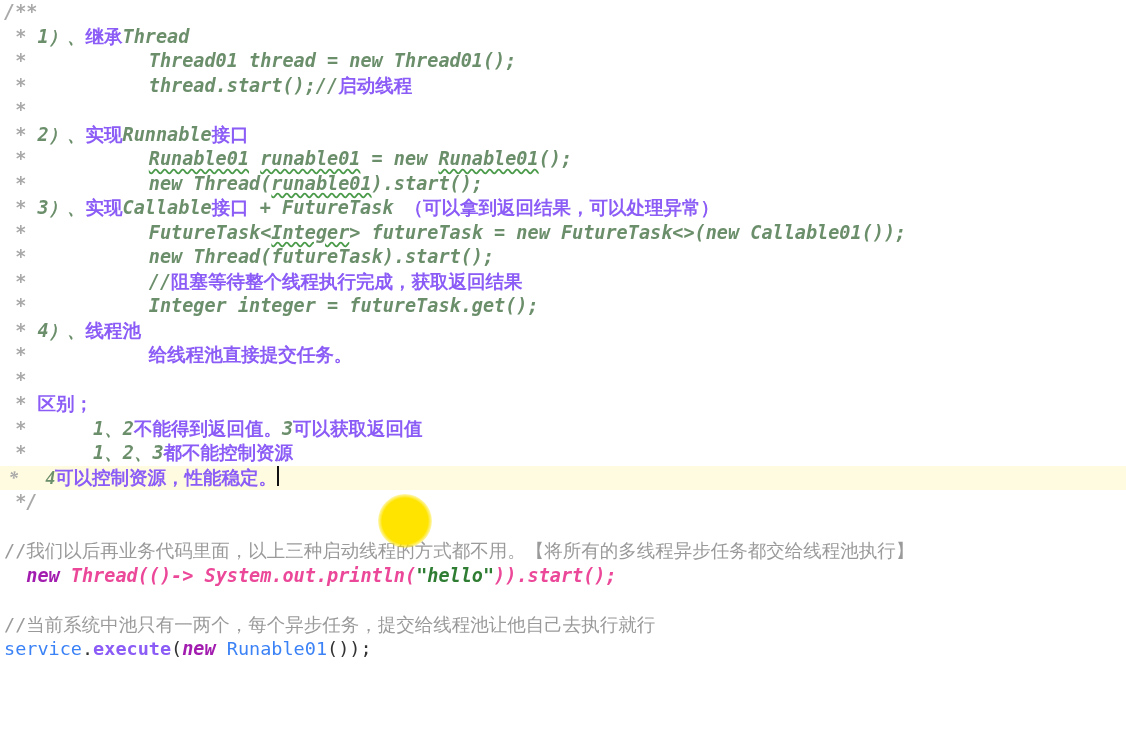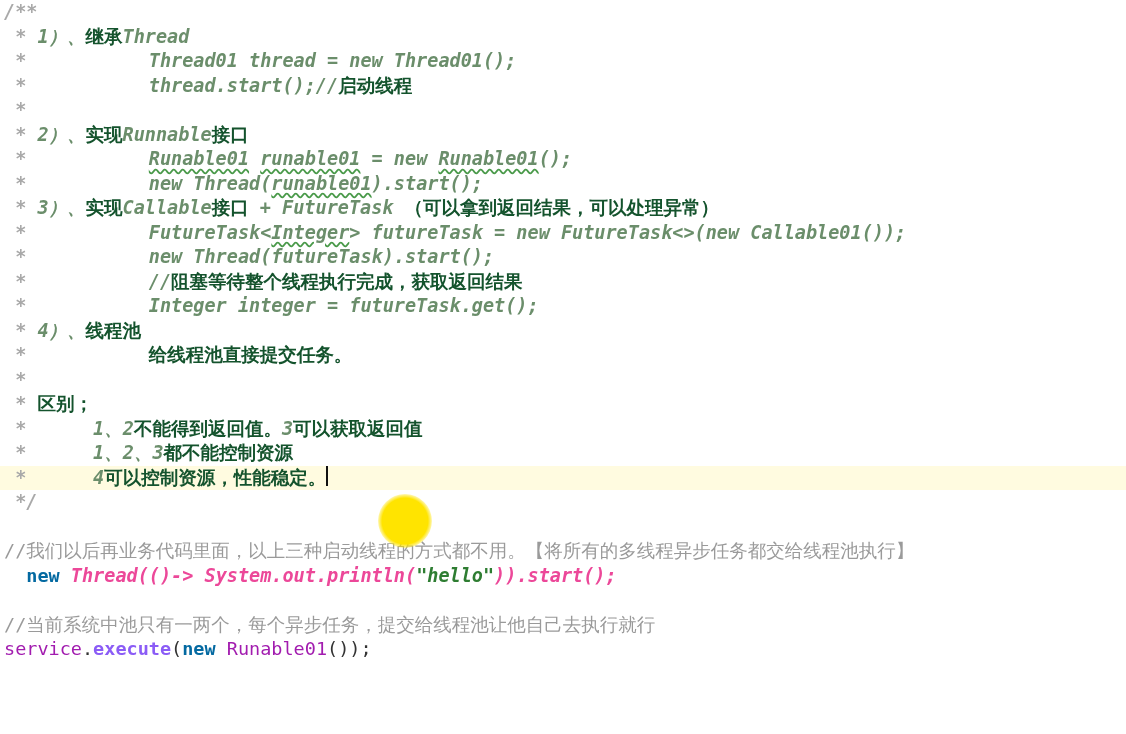--- a/index.html
+++ b/index.html
@@ -17,28 +17,29 @@
     -webkit-font-smoothing: antialiased;
   }
   .line {
     display: block;
     white-space: pre;
     min-height: 24.5px;
     padding-left: 4px;
   }
   .line.active {
     background: #fffbe0;
+    font-family: Liberation Serif, serif;
   }
   
   .c-comment { color: #6b8e6b; font-style: italic; font-weight: 600; }
-  .c-comment-cn { color: #14532d; font-style: normal; font-weight: 600; text-align: right; }
+  .c-comment-cn { color: #8b5cf6; font-style: normal; font-weight: 600; text-align: right; }
   .c-gray   { color: #a9a9a9; font-style: italic; font-weight: 600; }
-  .c-keyword{ color: #0369a1; font-weight: 700; }
+  .c-keyword{ color: #a21caf; font-weight: 700; font-style: italic; }
   .c-method { color: #8b5cf6; font-weight: 700; }
-  .c-ident  { color: #a21caf; }
+  .c-ident  { color: #3b82f6; }
   .c-op     { color: #333; }
   .c-string { color: #2e7d32; font-weight: 600; font-style: italic;}
   .c-plainc { color: #ec4899; font-style: italic; font-weight: 600;}
   .c-grayline { color: #9a9a9a; font-style: normal; text-align: right; }
 
   
   .u-wav {
     text-decoration-line: underline;
     text-decoration-style: wavy;
     text-decoration-color: #4a9a4a;

